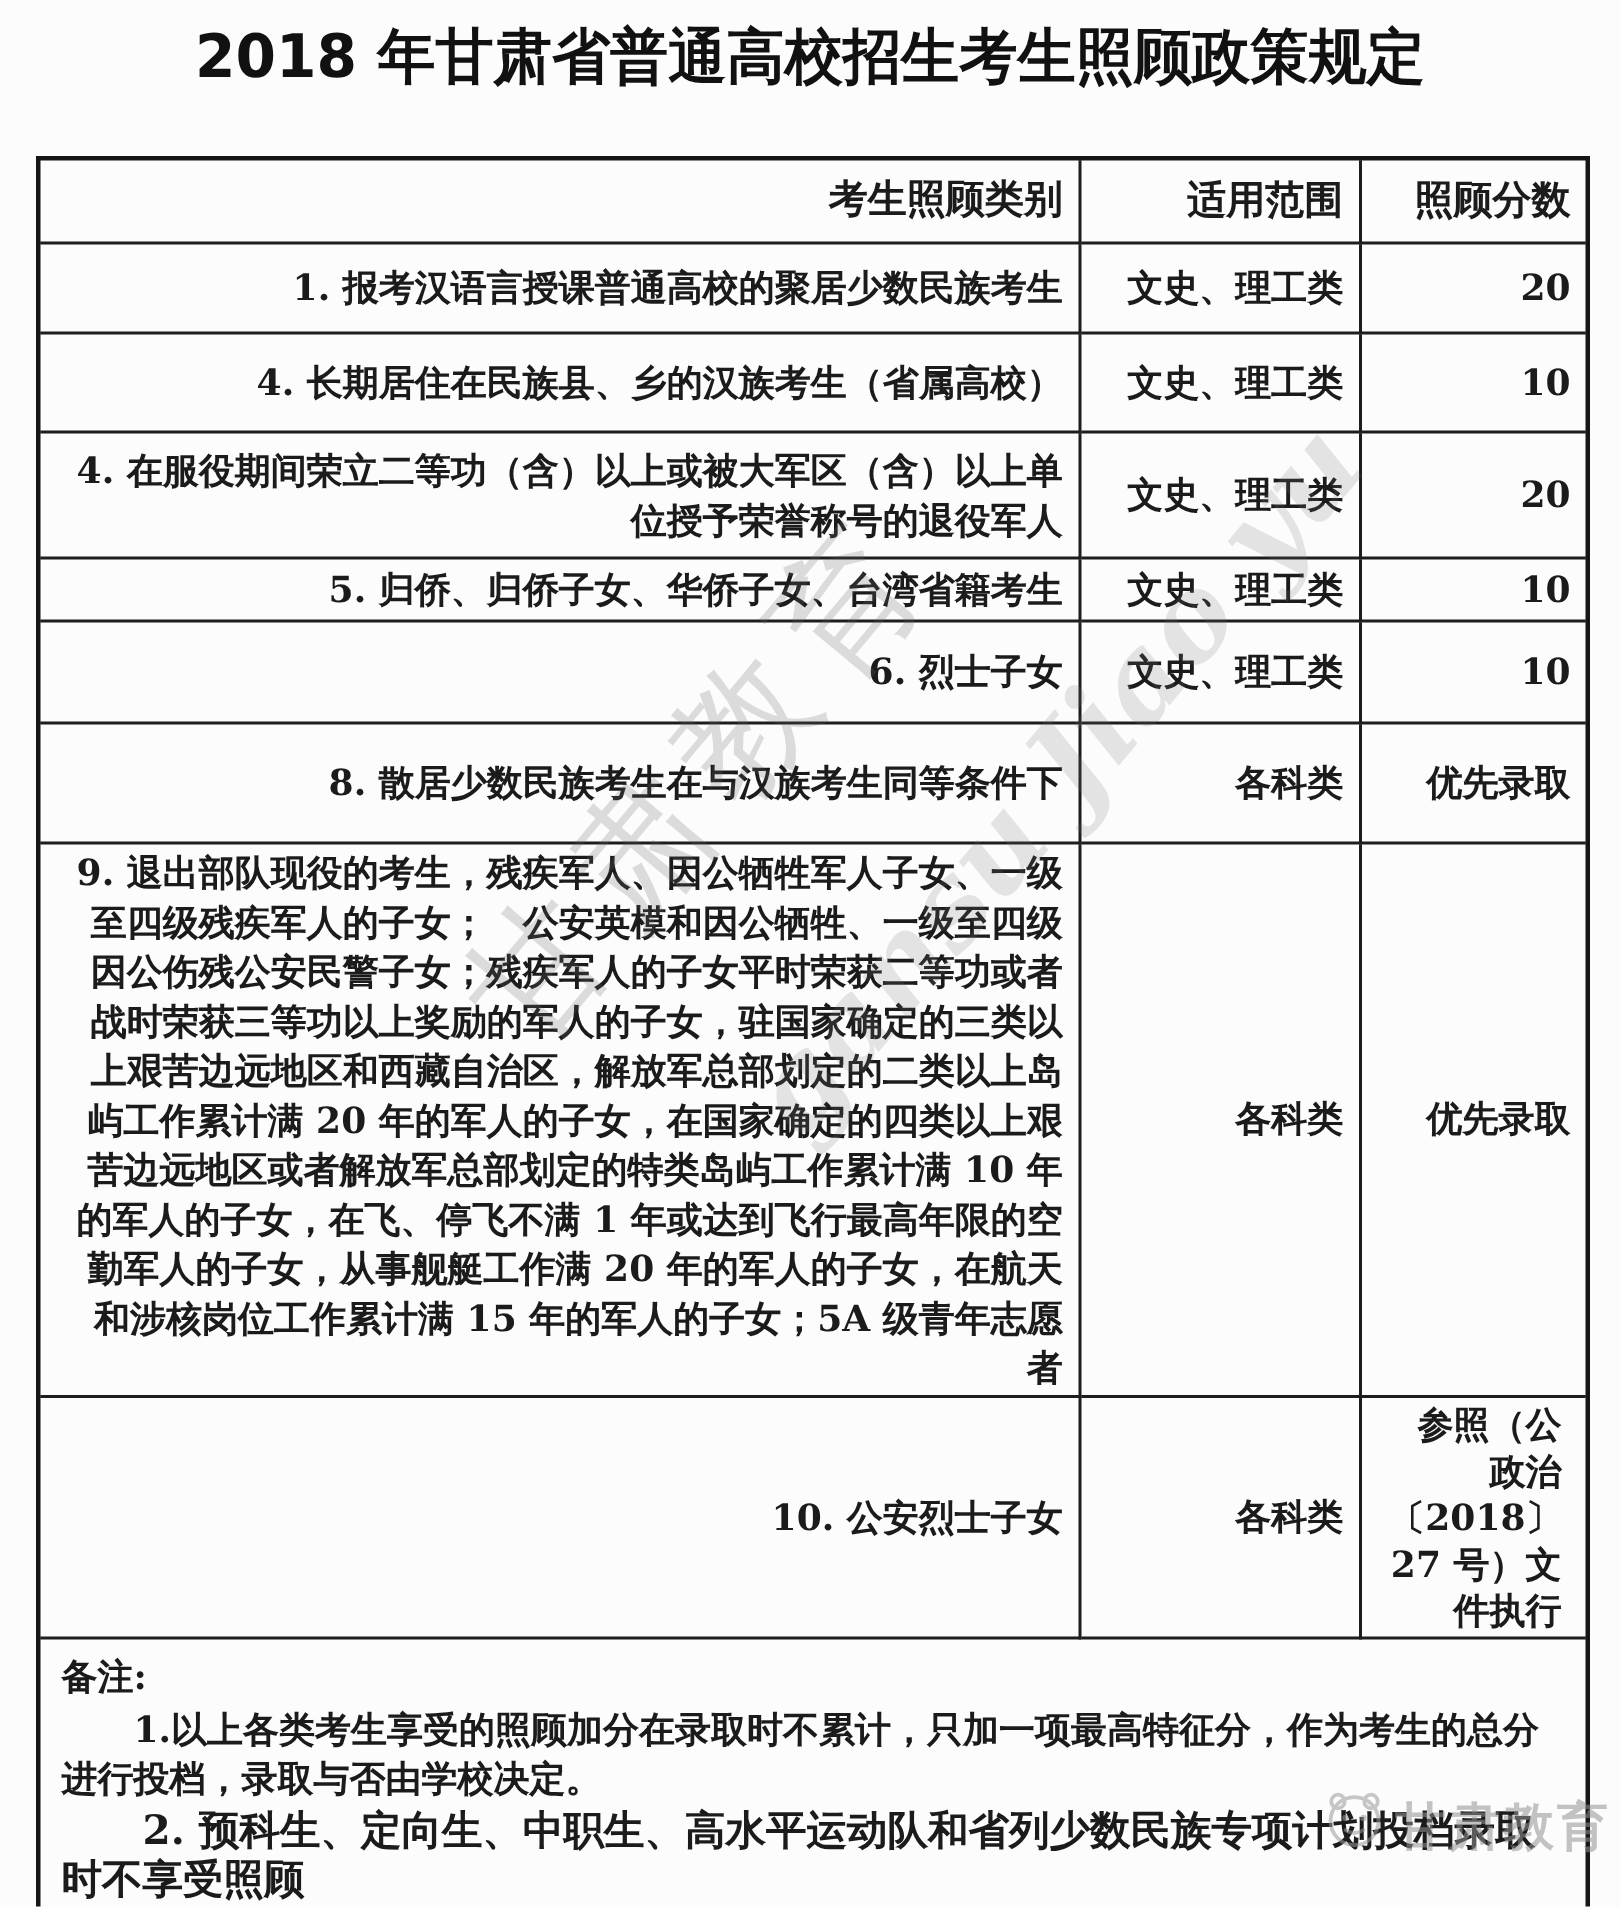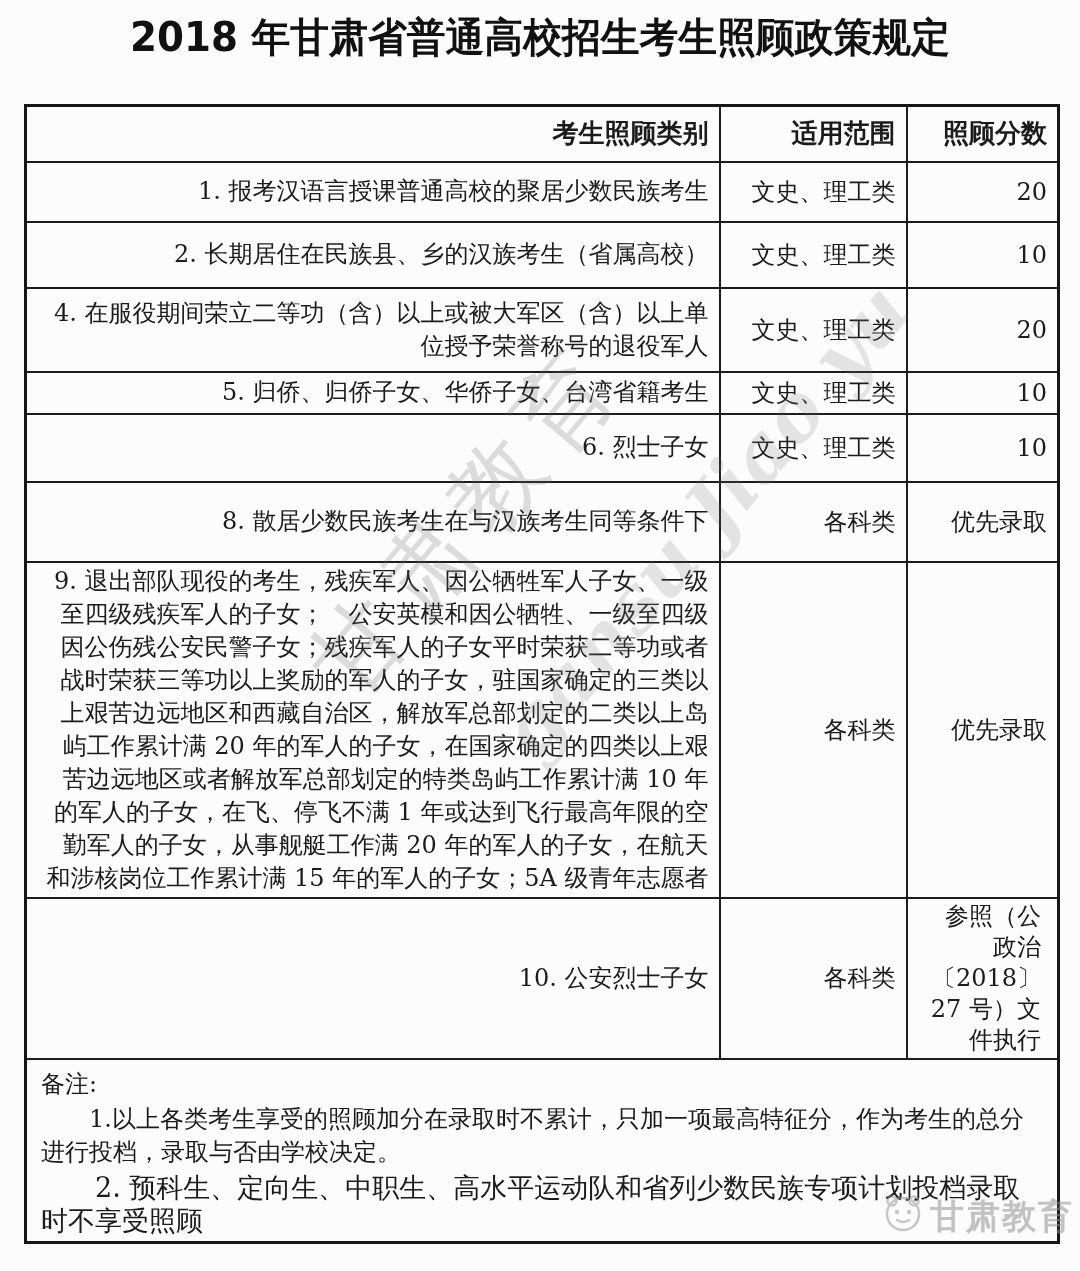--- a/index.html
+++ b/index.html
@@ -24,21 +24,21 @@
     width:1033px;
     border-collapse:collapse; table-layout:fixed;
     border:3px solid #161616;
     font-size:24px;
     background:transparent;
   }
   .policy-table th, .policy-table td {
     border:2px solid #1d1d1d;
     padding:2px 10px;
     vertical-align:middle;
-    font-weight:normal;
+    font-weight:bold;
   }
   .policy-table th { font-weight:bold; font-size:26px; }
   .c1 { text-align:right; padding-left:14px !important; line-height:33px; }
   .c2, .c3 { text-align:right; }
   th.c2, th.c3 { }
   
   tr.h-head { height:56px; }
   tr.h-r0 { height:60px; }
   tr.h-r1 { height:66px; }
   tr.h-r2 { height:53px; }
@@ -106,21 +106,21 @@
       <th class="c3">照顾分数</th>
     </tr>
   </thead>
   <tbody>
     <tr class="h-r0">
       <td class="c1">1. 报考汉语言授课普通高校的聚居少数民族考生</td>
       <td class="c2">文史、理工类</td>
       <td class="c3">20</td>
     </tr>
     <tr class="h-r1">
-      <td class="c1">2. 长期居住在民族县、乡的汉族考生（省属高校）</td>
+      <td class="c1">4. 长期居住在民族县、乡的汉族考生（省属高校）</td>
       <td class="c2">文史、理工类</td>
       <td class="c3">10</td>
     </tr>
     <tr class="h-r3">
       <td class="c1">4. 在服役期间荣立二等功（含）以上或被大军区（含）以上单位授予荣誉称号的退役军人</td>
       <td class="c2">文史、理工类</td>
       <td class="c3">20</td>
     </tr>
     <tr class="h-r4">
       <td class="c1">5. 归侨、归侨子女、华侨子女、台湾省籍考生</td>

